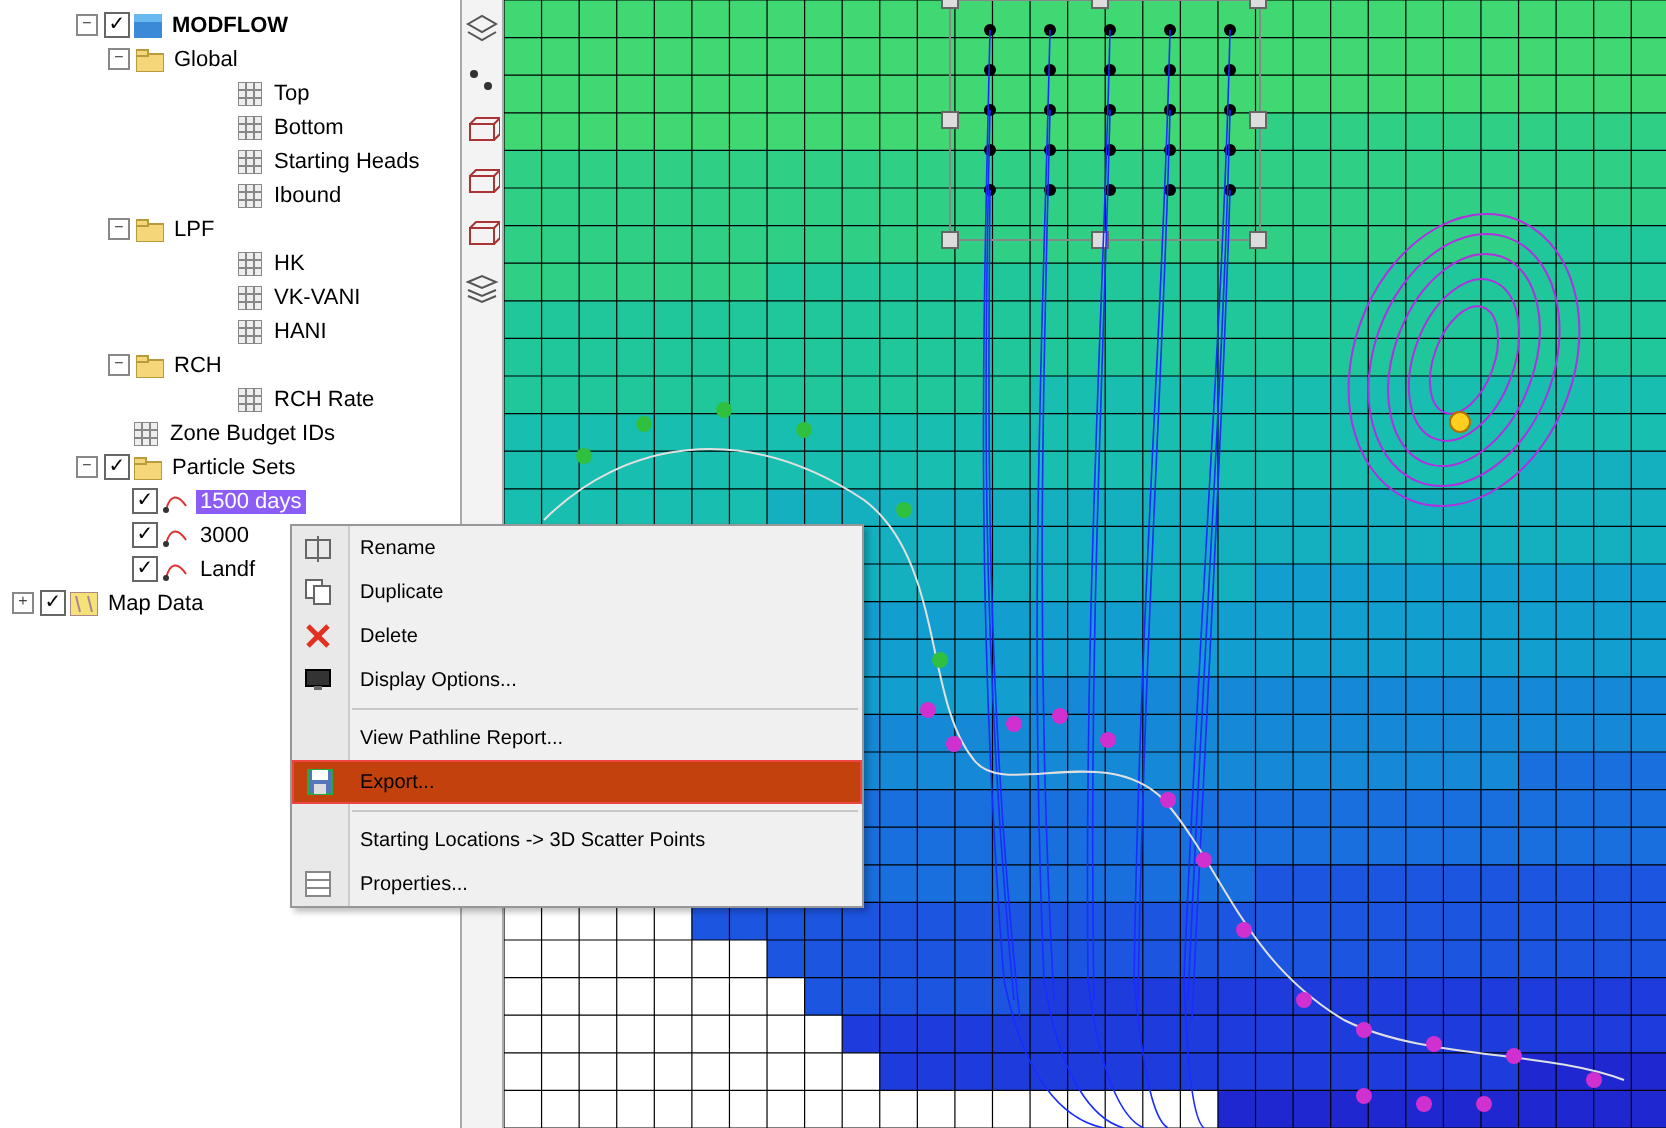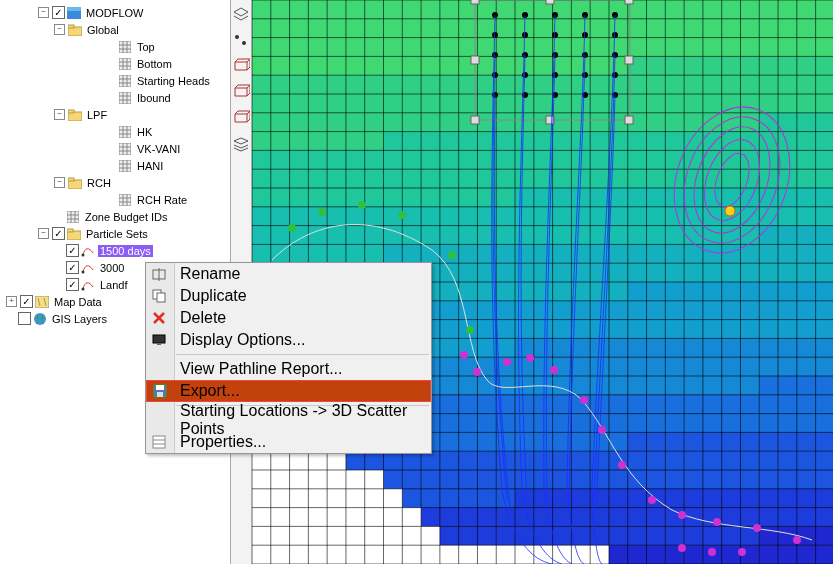--- a/index.html
+++ b/index.html
@@ -17,21 +17,21 @@
 .tree .i2{padding-left:38px}
 .tree .i3{padding-left:54px}
 .tree .i4{padding-left:106px}
 
 .vstrip{width:20px;height:100%;background:#f3f3f3;border-right:1px solid #aaa;display:flex;flex-direction:column;align-items:center;gap:8px;padding-top:6px}
 .vbtn{width:18px;height:18px;color:#333}
 
 .canvas{flex:1;height:100%;position:relative;background:#fff;overflow:hidden}
 .canvas svg{position:absolute;left:0;top:0}
 
-.menu{position:absolute;left:145px;top:262px;width:285px;background:#f0f0f0;border:1px solid #979797;box-shadow:2px 2px 3px rgba(0,0,0,.25);font-size:16px;z-index:10}
+.menu{position:absolute;left:145px;top:262px;width:285px;background:#f0f0f0;border:1px solid #979797;box-shadow:2px 2px 3px rgba(0,0,0,.25);font-size:10px;z-index:10}
 .menu .strip{position:absolute;left:0;top:0;width:28px;height:100%;background:#e9e9e9;border-right:1px solid #ccc}
 .mi{position:relative;display:flex;align-items:center;height:22px;padding-left:34px}
 .mi.hover{background:#c2410c;border:1px solid #ef4444;height:20px;padding-left:33px}
 .mi .mic{position:absolute;left:5px;top:50%;transform:translateY(-50%);width:16px;height:16px;display:flex;align-items:center;justify-content:center}
 .sep{height:1px;margin:3px 2px 3px 30px;background:#c8c8c8}
 </style>
 </head>
 <body>
 
 <div class="root">
@@ -40,21 +40,21 @@
 
     <div class="node i2">
       <span class="exp">−</span>
       <span class="chk">✓</span>
       <span class="ic">
           <svg width="14" height="12">
             <rect x="0" y="0" width="14" height="12" fill="#3b8ad8"></rect>
             <rect x="0" y="0" width="14" height="4" fill="#6ab8f0"></rect>
           </svg>
         </span>
-      <span class="lbl" style="font-weight:normal">MODFLOW</span>
+      <span class="lbl" style="font-weight:bold">MODFLOW</span>
     </div>
 
     <div class="node i3">
       <span class="exp">−</span>
       <span class="ic">
           <svg width="14" height="12">
             <rect x="0" y="3" width="14" height="9" fill="#f5d77a" stroke="#b89b3d"></rect>
             <rect x="0" y="1" width="6" height="3" fill="#f5d77a" stroke="#b89b3d"></rect>
           </svg>
         </span>
@@ -249,31 +249,20 @@
     <div class="node i0">
       <span class="exp">+</span>
       <span class="chk">✓</span>
       <span class="ic">
           <svg width="14" height="12">
             <rect width="14" height="12" fill="#f5e27a" stroke="#a88"></rect>
             <path d="M3 2 L5 10 M9 2 L11 10" stroke="#a88"></path>
           </svg>
         </span>
       <span class="lbl">Map Data</span>
-    </div>
-    <div class="node i0">
-      <span class="exp blank"></span>
-      <span class="chk"></span>
-      <span class="ic">
-          <svg width="14" height="14">
-            <circle cx="7" cy="7" r="6" fill="#4a90d9"></circle>
-            <path d="M2 5 Q7 8 12 5 M4 2 Q7 7 4 12 M10 2 Q7 7 10 12" stroke="#2a6" fill="none"></path>
-          </svg>
-        </span>
-      <span class="lbl">GIS Layers</span>
     </div>
   </div>
 
   <div class="vstrip">
     <div class="vbtn"><svg width="18" height="16">
           <path d="M2 6 L9 2 L16 6 L9 10 Z" fill="none" stroke="#555"></path>
           <path d="M2 10 L9 14 L16 10" fill="none" stroke="#555"></path>
         </svg></div>
     <div class="vbtn"><svg width="18" height="16">
           <circle cx="5" cy="5" r="2" fill="#333"></circle>

